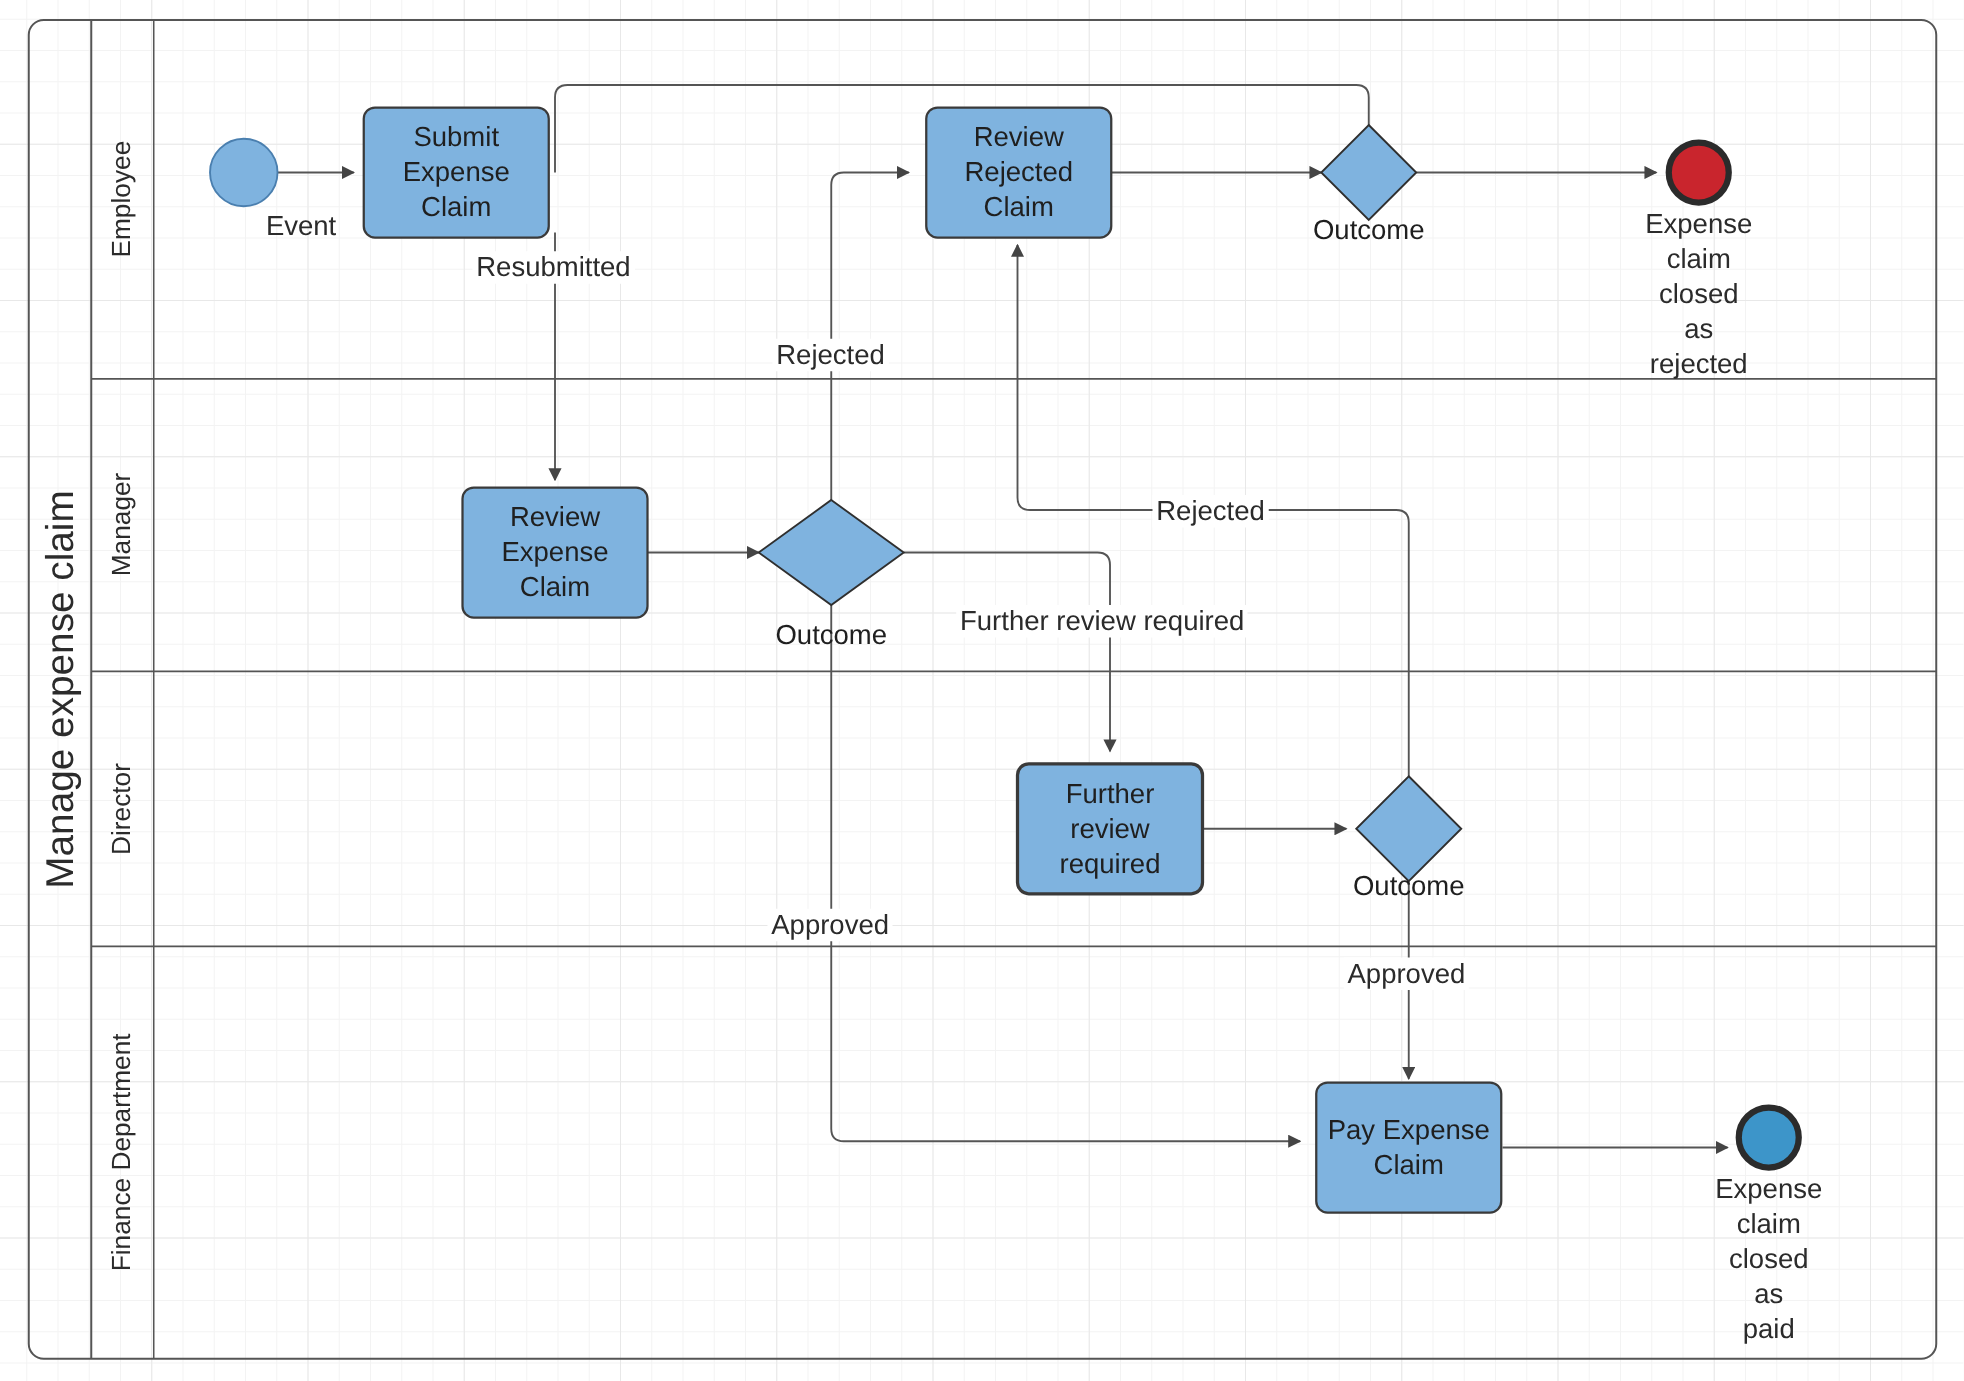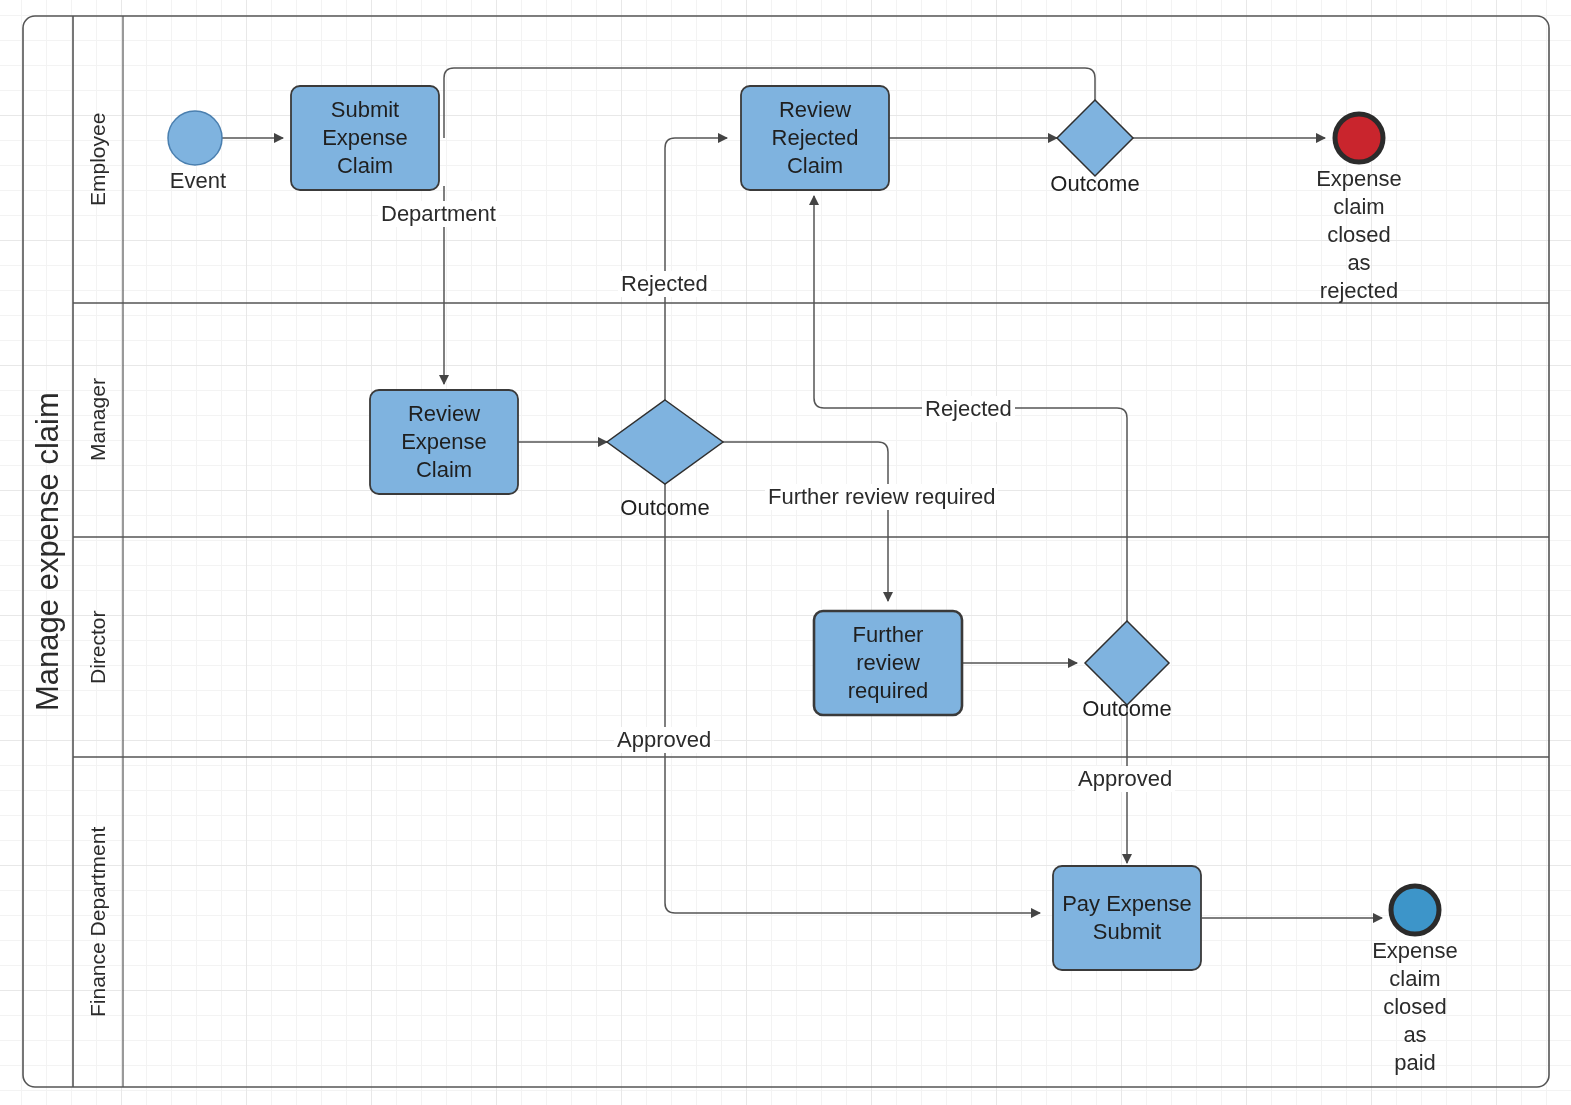--- a/index.html
+++ b/index.html
@@ -144,38 +144,38 @@
   <div class="node-label" style="left:741px; top:86px; width:148px; height:104px; white-space:pre-line;">Review
 Rejected
 Claim</div>
   <div class="node-label" style="left:370px; top:390px; width:148px; height:104px; white-space:pre-line;">Review
 Expense
 Claim</div>
   <div class="node-label" style="left:814px; top:611px; width:148px; height:104px; white-space:pre-line;">Further
 review
 required</div>
   <div class="node-label" style="left:1049px; top:866px; width:156px; height:104px; white-space:pre-line;">Pay Expense
-Submit</div>
+Claim</div>
 
   <div class="node-label" style="left:1015px; top:170px; width:160px; height:28px;">Outcome</div>
   <div class="node-label" style="left:585px; top:494px; width:160px; height:28px;">Outcome</div>
   <div class="node-label" style="left:1047px; top:695px; width:160px; height:28px;">Outcome</div>
 
-  <div class="evt-caption" style="left:138px; top:167px; width:120px;">Event</div>
+  <div class="evt-caption" style="left:149px; top:167px; width:120px;text-align:right;">Event</div>
   <div class="evt-caption" style="left:1289px; top:165px; width:140px;">Expense
 claim
 closed
 as
 rejected</div>
   <div class="evt-caption" style="left:1345px; top:937px; width:140px;">Expense
 claim
 closed
 as
 paid</div>
 
-  <div class="edge-label" style="left:378px; top:201px;">Department</div>
+  <div class="edge-label" style="left:378px; top:201px;">Resubmitted</div>
   <div class="edge-label" style="left:618px; top:271px;">Rejected</div>
   <div class="edge-label" style="left:922px; top:396px;">Rejected</div>
   <div class="edge-label" style="left:765px; top:484px;">Further review required</div>
   <div class="edge-label" style="left:614px; top:727px;">Approved</div>
   <div class="edge-label" style="left:1075px; top:766px;">Approved</div>
 
 </div>
 
 </body></html>

